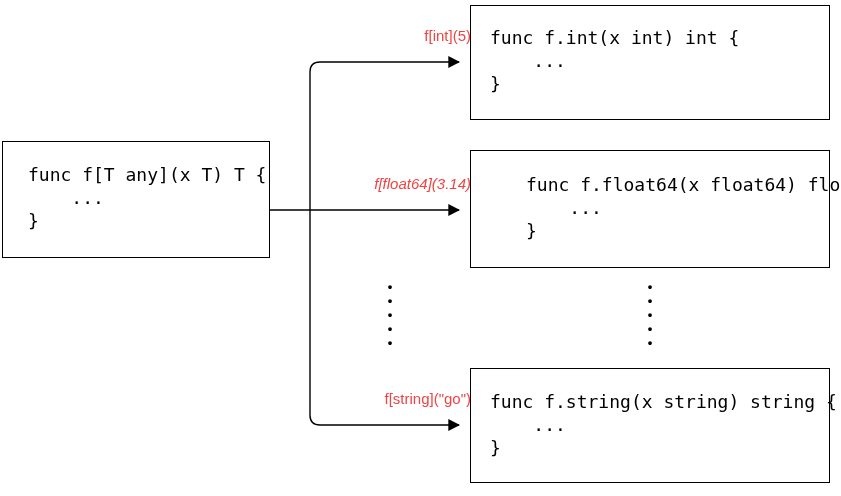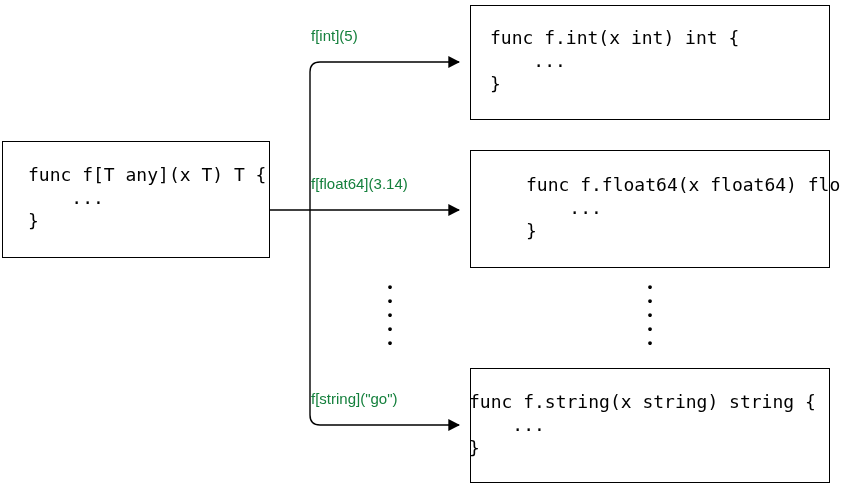--- a/index.html
+++ b/index.html
@@ -21,24 +21,24 @@
     position: absolute;
     white-space: pre;
     font-family: "DejaVu Sans Mono", "Liberation Mono", monospace;
     font-size: 18px;
     line-height: 23px;
     color: #000000;
   }
   .call-label {
     position: absolute;
     width: 160px;
-    text-align: left;
+    text-align: right;
     font-family: "Liberation Sans", sans-serif;
     font-size: 15px;
-    color: #15803d;
+    color: #ef4444;
   }
   .v-ellipsis {
     position: absolute;
     width: 20px;
     text-align: center;
     white-space: pre;
     font-size: 13px;
     font-weight: bold;
     line-height: 14px;
     color: #000000;
@@ -74,35 +74,35 @@
 
     <path class="link" d="M310,210 L310,415 Q310,425 320,425 L459,425" marker-end="url(#arrowhead)"></path>
   </svg>
 
   <div class="box" style="left:2px; top:141px; width:268px; height:117px;"></div>
   <div class="code" style="left:28px; top:163px;">func f[T any](x T) T {
     ...
 }</div>
 
   <div class="call-label" style="left:311px; top:27px;">f[int](5)</div>
-  <div class="call-label" style="left:311px; top:175px;">f[float64](3.14)</div>
+  <div class="call-label" style="left:311px; top:175px;font-style:italic;">f[float64](3.14)</div>
   <div class="call-label" style="left:311px; top:390px;">f[string]("go")</div>
 
   <div class="box" style="left:470px; top:5px; width:360px; height:115px;"></div>
   <div class="code" style="left:490px; top:26px;">func f.int(x int) int {
     ...
 }</div>
 
   <div class="box" style="left:470px; top:150px; width:360px; height:118px;"></div>
   <div class="code" style="left:490px; top:173px;margin-left:36px;">func f.float64(x float64) float64 {
     ...
 }</div>
 
   <div class="box" style="left:470px; top:368px; width:360px; height:115px;"></div>
-  <div class="code" style="left:469px; top:390px;">func f.string(x string) string {
+  <div class="code" style="left:490px; top:390px;">func f.string(x string) string {
     ...
 }</div>
 
   <div class="v-ellipsis" style="left:380px; top:280px;">•
 •
 •
 •
 •</div>
   <div class="v-ellipsis" style="left:640px; top:280px;">•
 •

